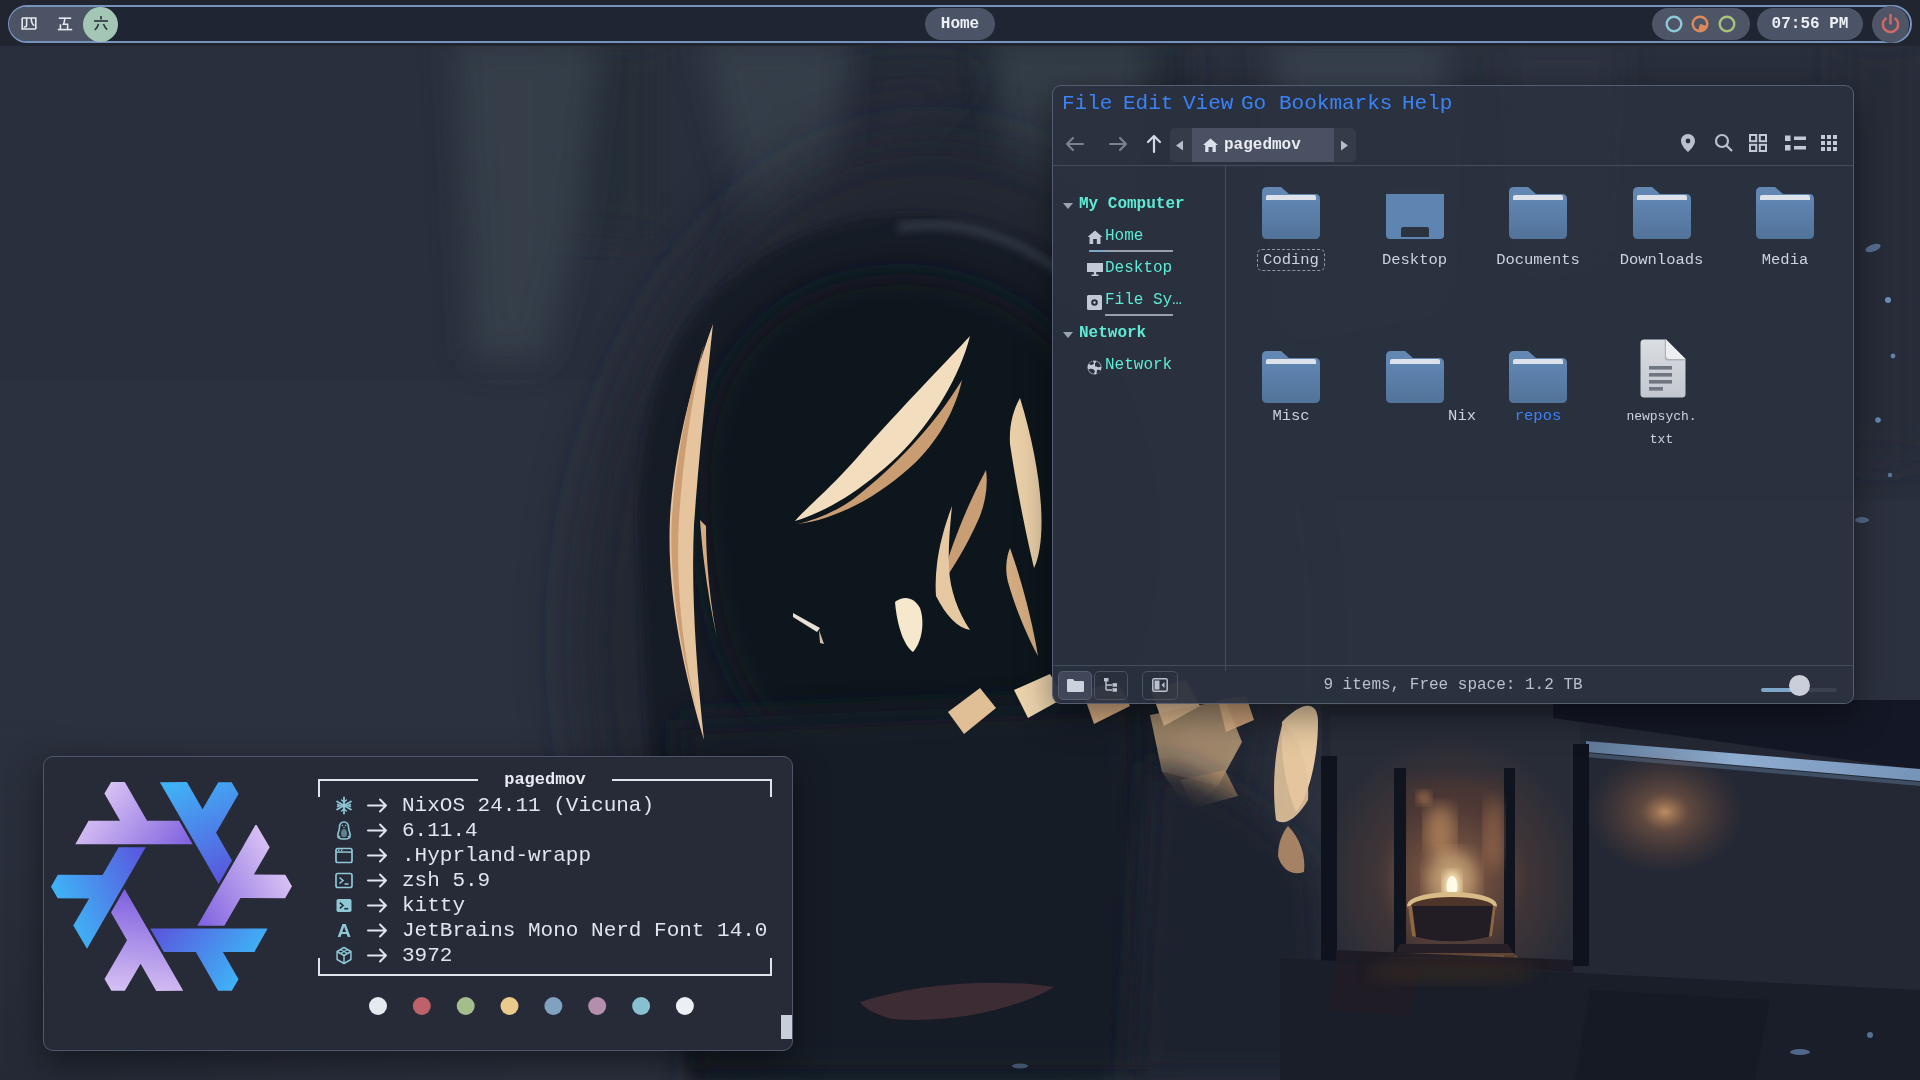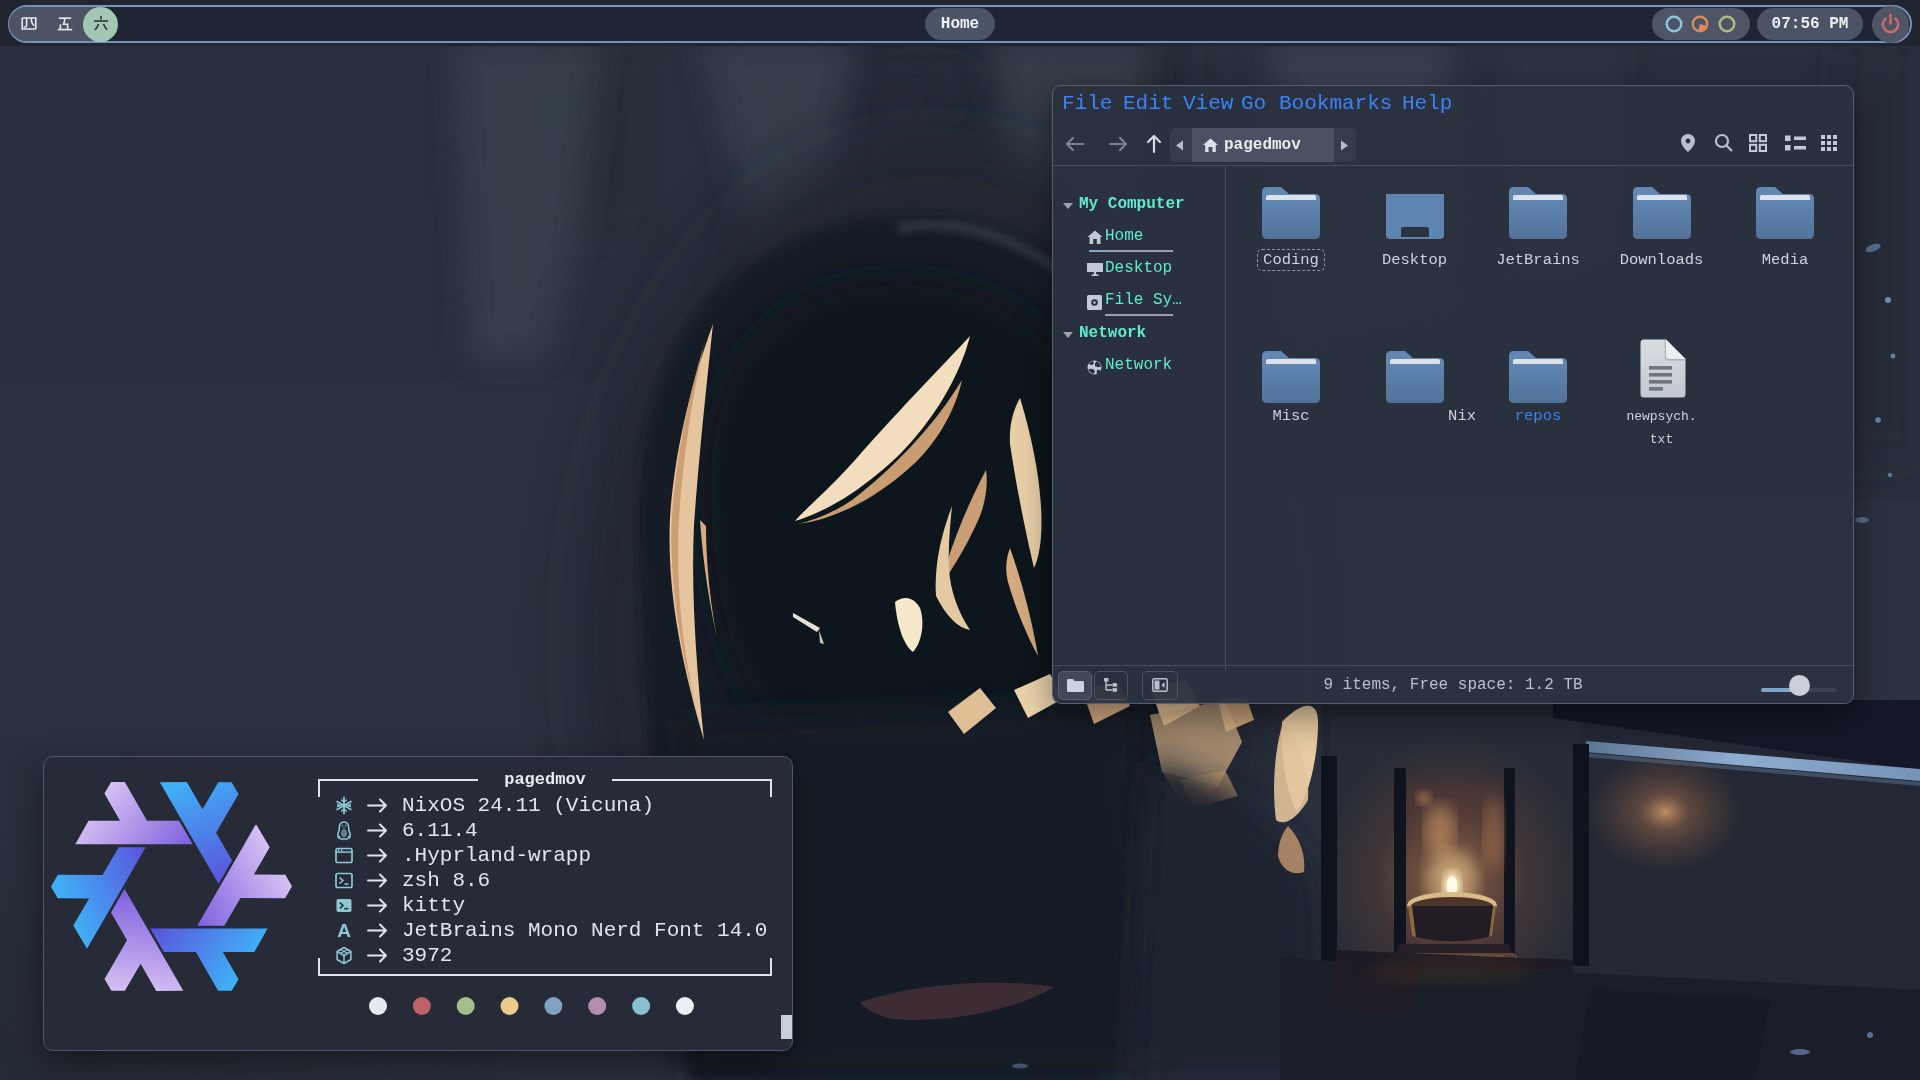--- a/index.html
+++ b/index.html
@@ -374,21 +374,21 @@
         <rect x="5" y="9" width="50" height="10" rx="2" fill="#dde2ea"></rect>
         <path d="M1,14 L59,14 L59,48 Q59,53 54,53 L6,53 Q1,53 1,48 Z" fill="url(#fg)"></path>
       </svg>
     <svg style="position:absolute;left:702px;top:100px;" width="60" height="54" viewBox="0 0 60 54">
         <path d="M1,6 Q1,1 6,1 L20,1 L28,8 L54,8 Q59,8 59,13 L59,20 L1,20 Z" fill="#6287b3"></path>
         <rect x="5" y="9" width="50" height="10" rx="2" fill="#dde2ea"></rect>
         <path d="M1,14 L59,14 L59,48 Q59,53 54,53 L6,53 Q1,53 1,48 Z" fill="url(#fg)"></path>
       </svg>
     <div style="position:absolute;left:176.5px;top:163px;width:123px;text-align:center;color:#ccd3de;font-size:15.5px;line-height:23px;"><span style="border:1px dashed #8d96a6;border-radius:5px;padding:1px 5px;">Coding</span></div>
     <div style="position:absolute;left:300px;top:163px;width:123px;text-align:center;color:#ccd3de;font-size:15.5px;line-height:23px;">Desktop</div>
-    <div style="position:absolute;left:423.5px;top:163px;width:123px;text-align:center;color:#ccd3de;font-size:15.5px;line-height:23px;">JetBrains</div>
+    <div style="position:absolute;left:423.5px;top:163px;width:123px;text-align:center;color:#ccd3de;font-size:15.5px;line-height:23px;">Documents</div>
     <div style="position:absolute;left:547px;top:163px;width:123px;text-align:center;color:#ccd3de;font-size:15.5px;line-height:23px;">Downloads</div>
     <div style="position:absolute;left:670.5px;top:163px;width:123px;text-align:center;color:#ccd3de;font-size:15.5px;line-height:23px;">Media</div>
     <svg style="position:absolute;left:208px;top:264px;" width="60" height="54" viewBox="0 0 60 54">
         <path d="M1,6 Q1,1 6,1 L20,1 L28,8 L54,8 Q59,8 59,13 L59,20 L1,20 Z" fill="#6287b3"></path>
         <rect x="5" y="9" width="50" height="10" rx="2" fill="#dde2ea"></rect>
         <path d="M1,14 L59,14 L59,48 Q59,53 54,53 L6,53 Q1,53 1,48 Z" fill="url(#fg)"></path>
       </svg>
     <svg style="position:absolute;left:331.5px;top:264px;" width="60" height="54" viewBox="0 0 60 54">
         <path d="M1,6 Q1,1 6,1 L20,1 L28,8 L54,8 Q59,8 59,13 L59,20 L1,20 Z" fill="#6287b3"></path>
         <rect x="5" y="9" width="50" height="10" rx="2" fill="#dde2ea"></rect>
@@ -459,21 +459,21 @@
       <path d="M 0,196 L 454,196"></path>
       <path d="M 1,196 L 1,179 M 453,196 L 453,179"></path>
     </g>
   </svg>
   <div class="abs" style="left:318px;top:768px;width:454px;text-align:center;color:#e8ebf1;font-weight:bold;font-size:17px;line-height:23px;"><span style="background:rgba(38,44,56,0.99);padding:0 8px;">pagedmov</span></div>
 
   <div class="abs" style="left:359px;top:793px;color:#e0e4ec;font-size:21px;line-height:25px;white-space:pre;">
     <div style="position:absolute;left:43px;top:0;">NixOS 24.11 (Vicuna)</div>
     <div style="position:absolute;left:43px;top:25px;">6.11.4</div>
     <div style="position:absolute;left:43px;top:50px;">.Hyprland-wrapp</div>
-    <div style="position:absolute;left:43px;top:75px;">zsh 8.6</div>
+    <div style="position:absolute;left:43px;top:75px;">zsh 5.9</div>
     <div style="position:absolute;left:43px;top:100px;">kitty</div>
     <div style="position:absolute;left:43px;top:125px;">JetBrains Mono Nerd Font 14.0</div>
     <div style="position:absolute;left:43px;top:150px;">3972</div>
   </div>
 
   <svg class="abs" style="left:367px;top:793px;" width="22" height="175" viewBox="0 0 22 175">
     <g stroke="#e0e4ec" stroke-width="2" fill="none" stroke-linecap="round" stroke-linejoin="round">
       <path d="M 1,12.5 L 19,12.5 M 13,6.5 L 19,12.5 L 13,18.5"></path>
       <path d="M 1,37.5 L 19,37.5 M 13,31.5 L 19,37.5 L 13,43.5"></path>
       <path d="M 1,62.5 L 19,62.5 M 13,56.5 L 19,62.5 L 13,68.5"></path>

